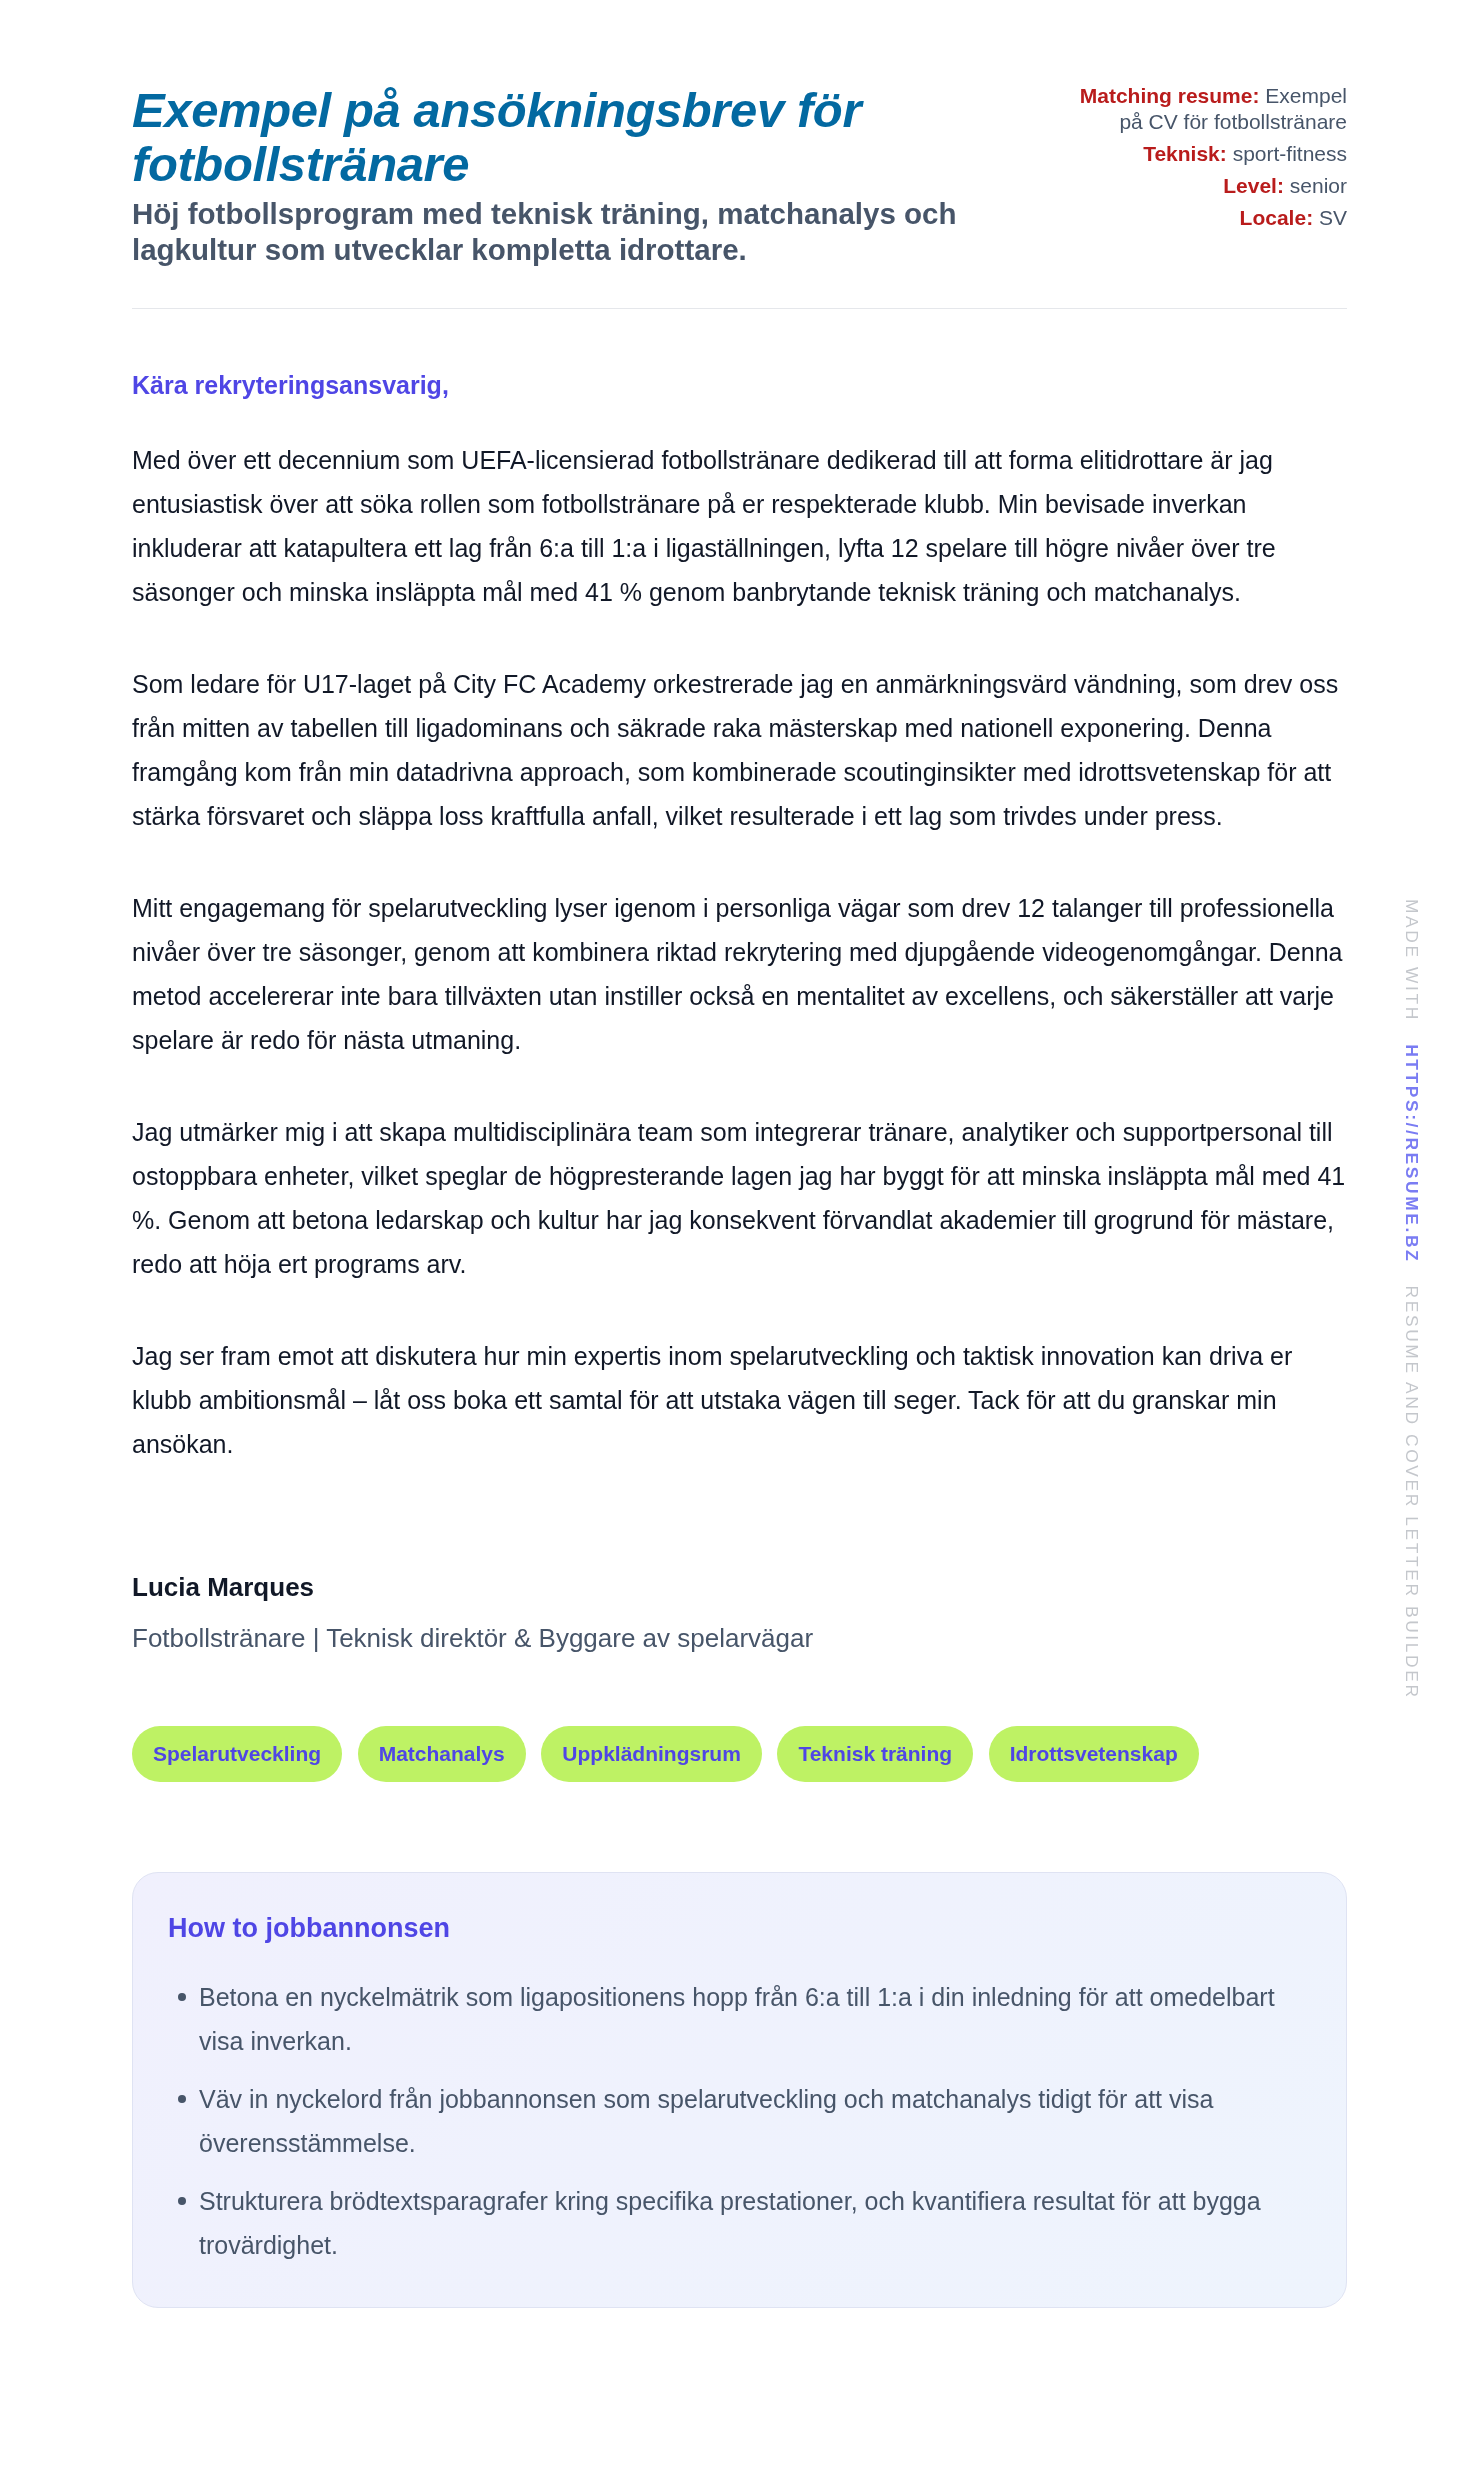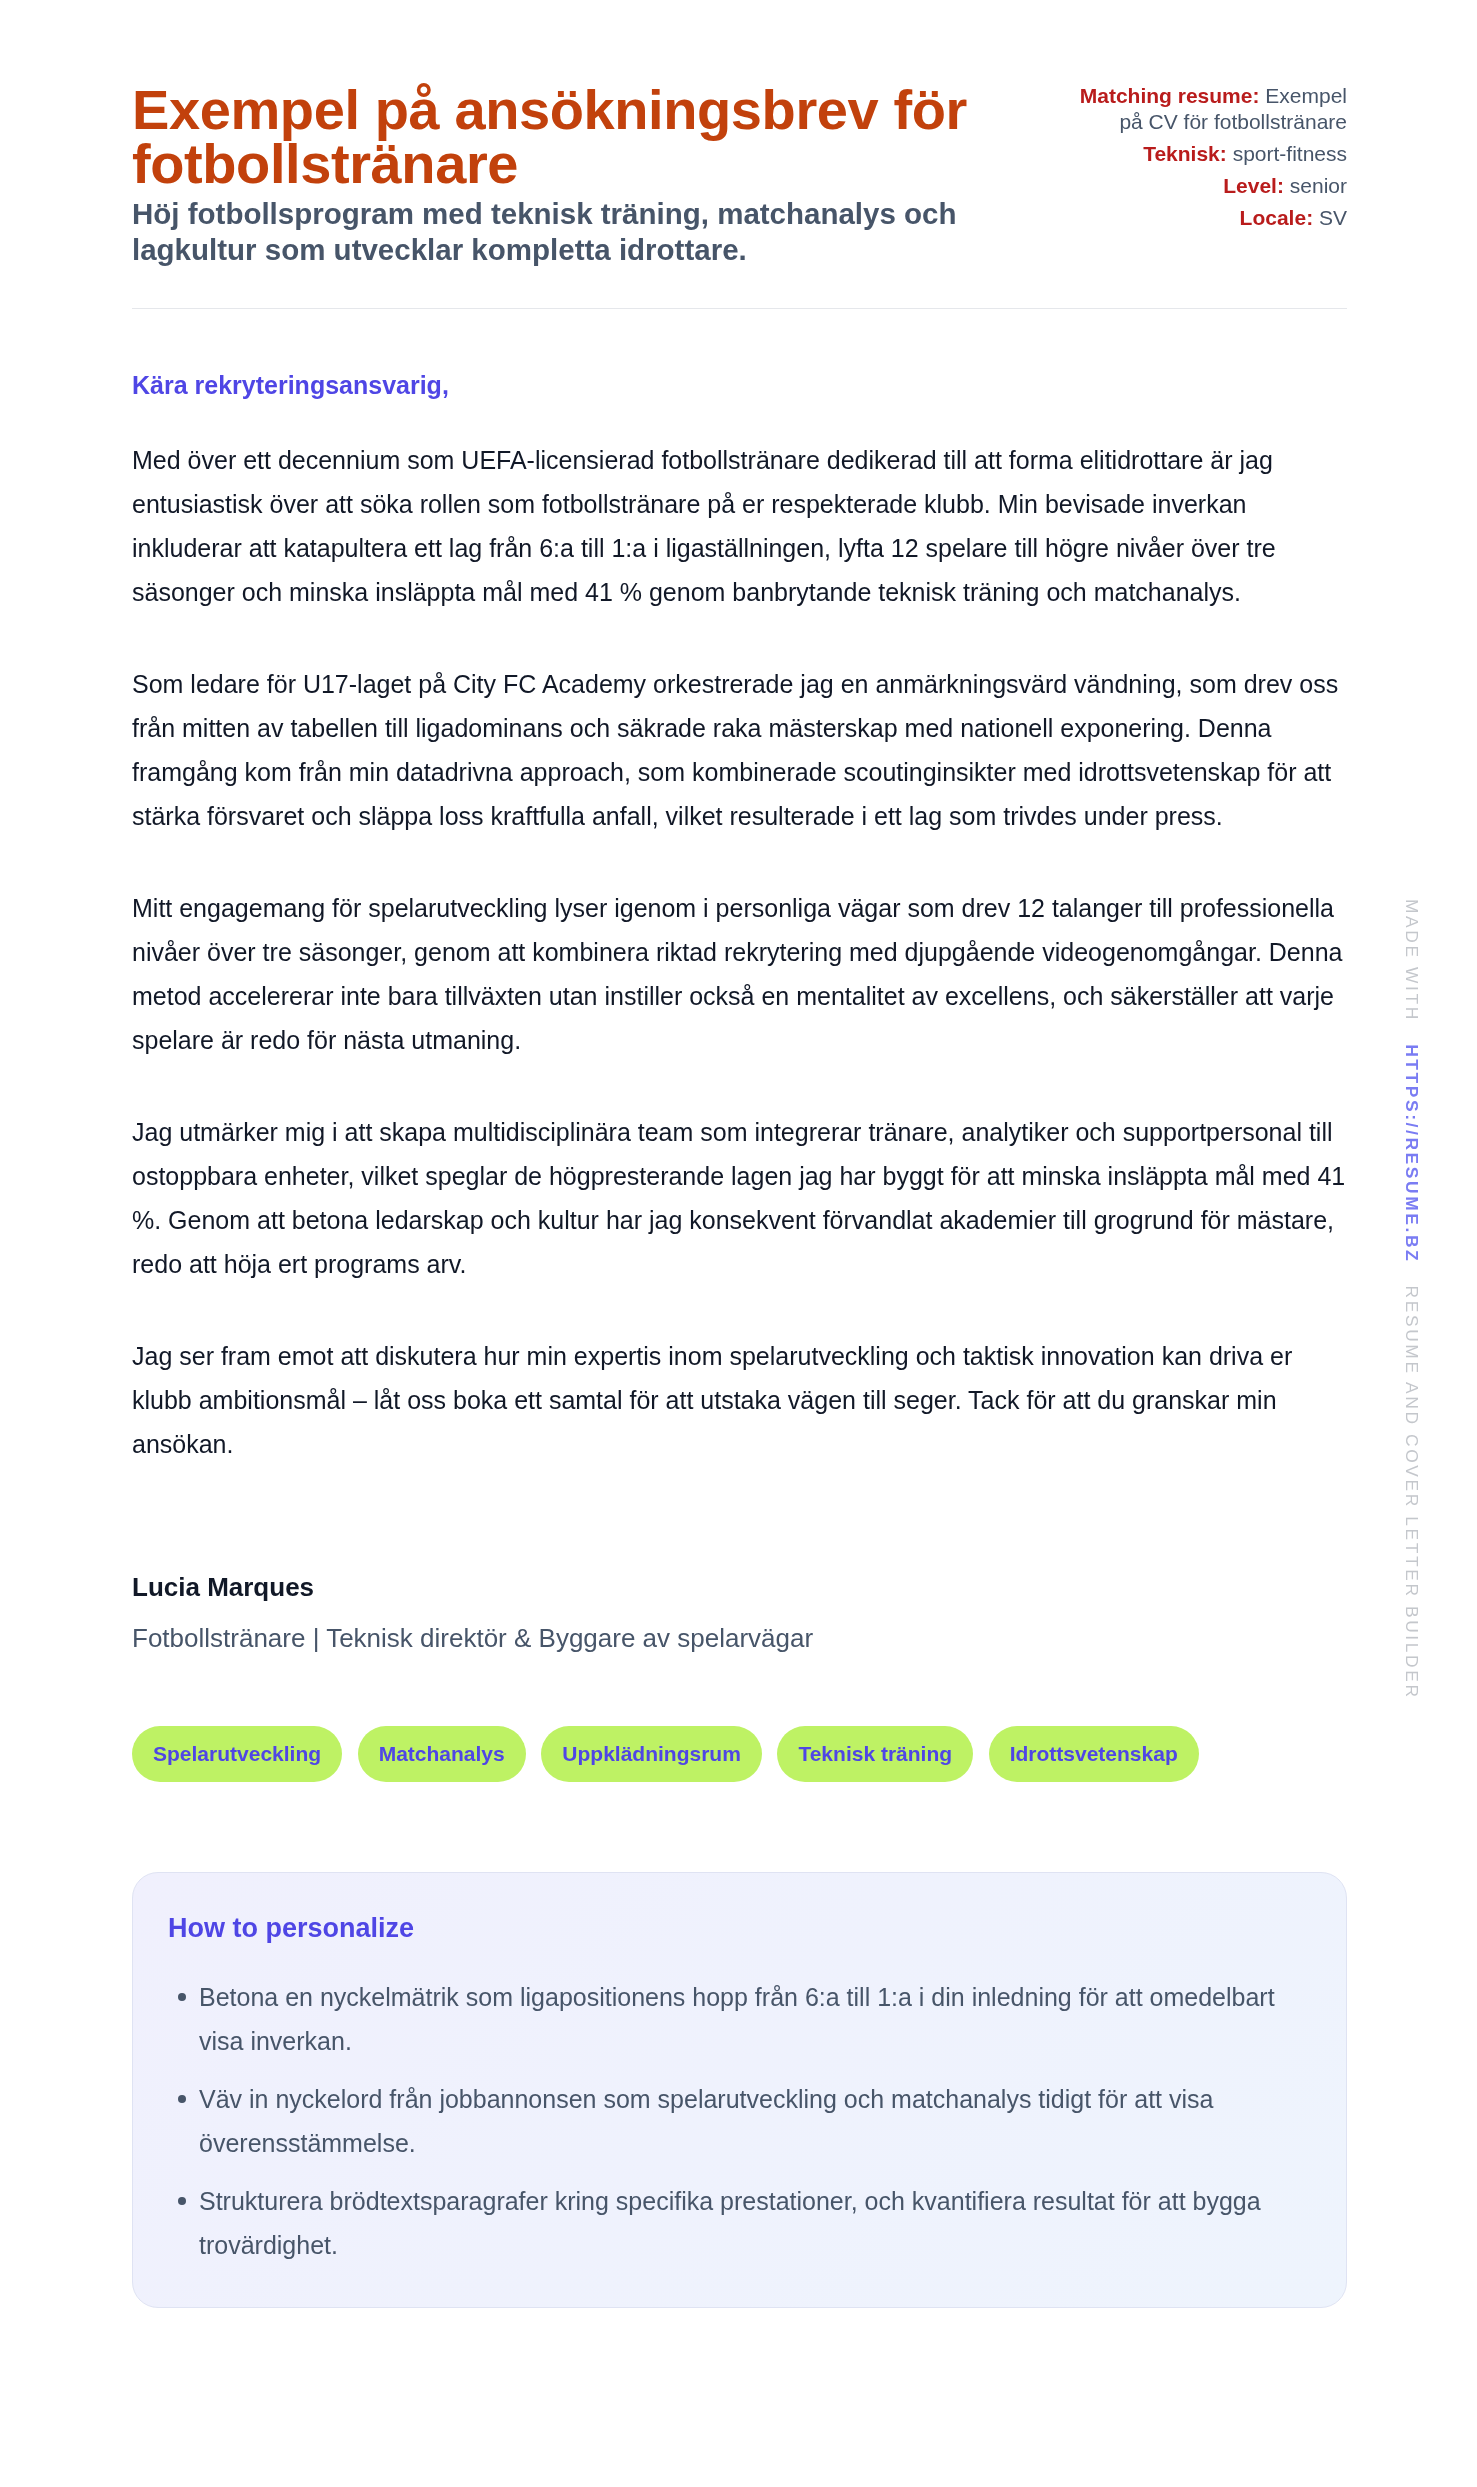--- a/index.html
+++ b/index.html
@@ -19,25 +19,26 @@
     }
     .header {
       display: flex;
       justify-content: space-between;
       align-items: flex-start;
       padding-bottom: 40px;
       border-bottom: 1.7px solid #e5e7eb;
     }
     .header-left { width: 869px; }
     .title {
-      font-size: 56px;
+      font-size: 49px;
       font-weight: 700;
       line-height: 54px;
-      color: #c2410c;
+      color: #0369a1;
       letter-spacing: -0.4px;
+      font-style: italic;
     }
     .subtitle {
       margin-top: 5.2px;
       font-size: 29.5px;
       font-weight: 700;
       line-height: 36px;
       color: #475569;
       width: 834px;
     }
     .meta {
@@ -197,21 +198,21 @@
 
   <div class="tags">
     <span class="tag">Spelarutveckling</span>
     <span class="tag">Matchanalys</span>
     <span class="tag">Uppklädningsrum</span>
     <span class="tag">Teknisk träning</span>
     <span class="tag">Idrottsvetenskap</span>
   </div>
 
   <aside class="tips">
-    <h2 class="tips-title">How to personalize</h2>
+    <h2 class="tips-title">How to jobbannonsen</h2>
     <ul>
       <li>
         <span class="bullet"></span>
         <span>Betona en nyckelmätrik som ligapositionens hopp från 6:a till 1:a i din inledning för att omedelbart visa inverkan.</span>
       </li>
       <li>
         <span class="bullet"></span>
         <span>Väv in nyckelord från jobbannonsen som spelarutveckling och matchanalys tidigt för att visa överensstämmelse.</span>
       </li>
       <li>

